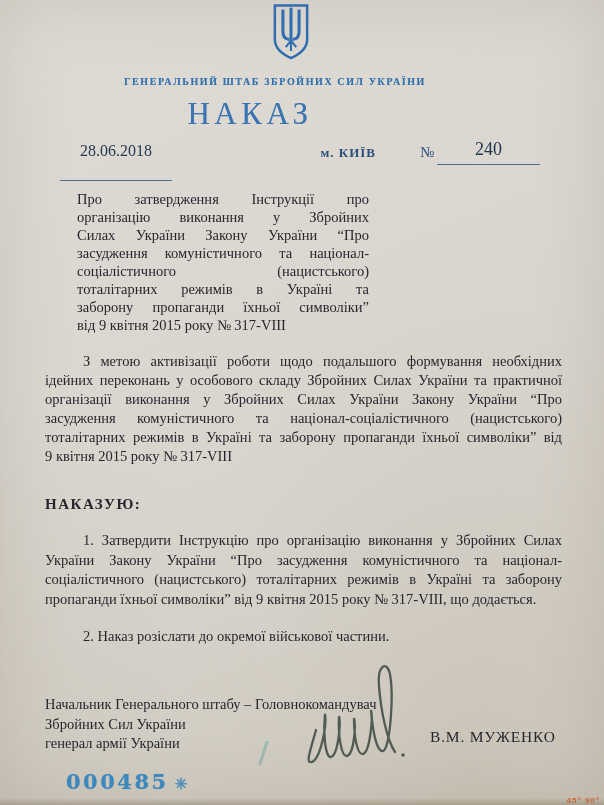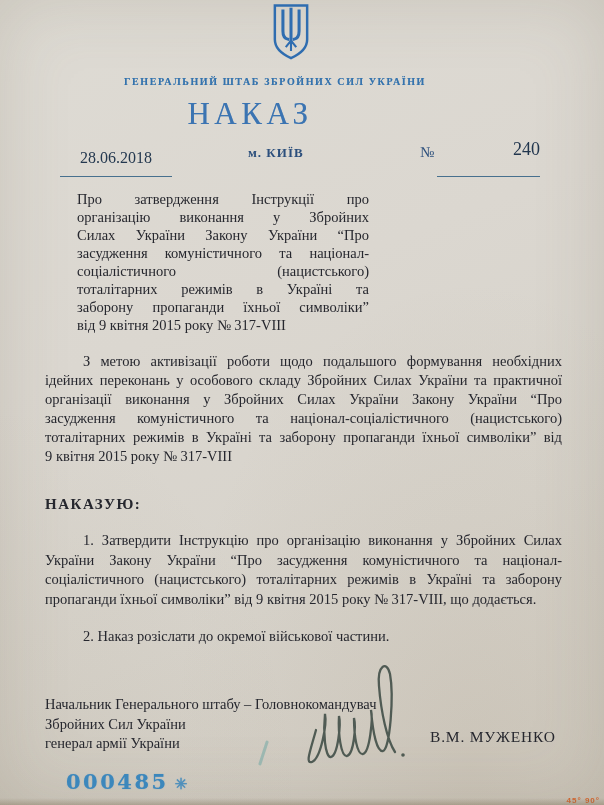--- a/index.html
+++ b/index.html
@@ -28,31 +28,31 @@
     font-weight:bold;font-size:10px;letter-spacing:1.6px;
     color:#3473ae;text-shadow:0 0 0.5px rgba(52,115,174,.6);padding-left:29px;
   }
   #doc-type{
     left:0;top:96px;width:500px;text-align:center;
     font-size:31px;letter-spacing:4.5px;color:#3b74b2;
     text-shadow:0 0 0.5px rgba(59,116,178,.5);
   }
   #date-row{left:0;top:142px;width:604px;height:30px;font-size:16px;}
   #doc-date{
-    left:60px;top:7px;width:112px;text-align:center;color:#24384f;
-    border-bottom:1.5px solid #47708e;padding-bottom:9px;
+    left:60px;top:0;width:112px;text-align:center;color:#24384f;
+    border-bottom:1.5px solid #47708e;padding-bottom:20px;
   }
   #doc-city{
-    left:248px;top:3px;width:128px;text-align:left;
+    left:248px;top:3px;width:128px;text-align:right;
     font-weight:bold;font-size:13px;letter-spacing:1px;color:#2c4f7c;
   }
   #doc-no-label{left:420px;top:2px;color:#2c4f7c;font-size:15px;}
   #doc-number{
-    left:437px;top:-3px;width:103px;text-align:right;color:#22364e;
-    font-size:18px;border-bottom:1.5px solid #47708e;padding-bottom:16px;
+    left:437px;top:-3px;width:103px;text-align:center;color:#22364e;
+    font-size:18px;border-bottom:1.5px solid #47708e;padding-bottom:4px;
   }
   
   .line{white-space:nowrap;}
   .just{white-space:normal;text-align:justify;text-align-last:justify;text-justify:inter-word;}
   .indent{padding-left:38px;}
   #subject{
     left:45px;top:190px;width:292px;
     font-size:14.5px;line-height:18px;color:#26272e;margin-left:32px;
   }
   #preamble{

